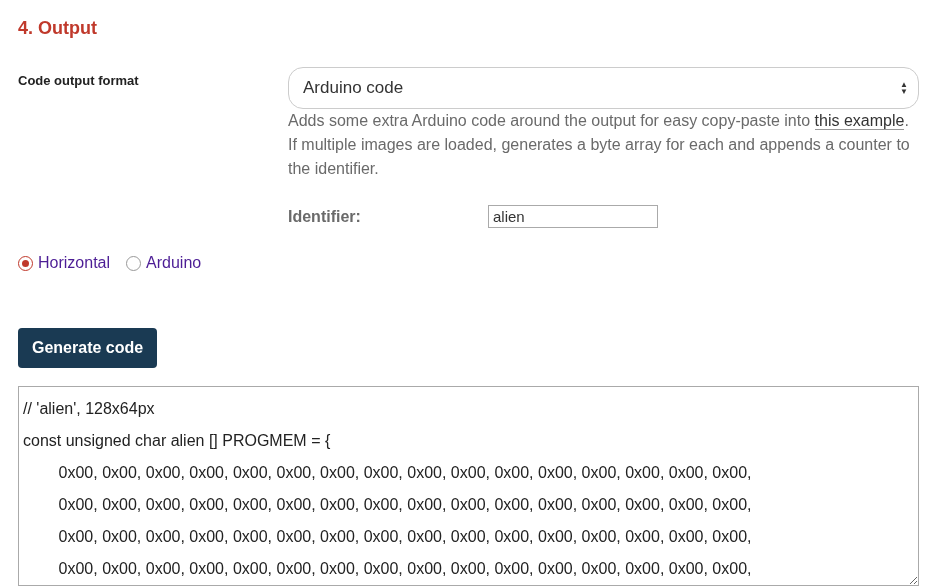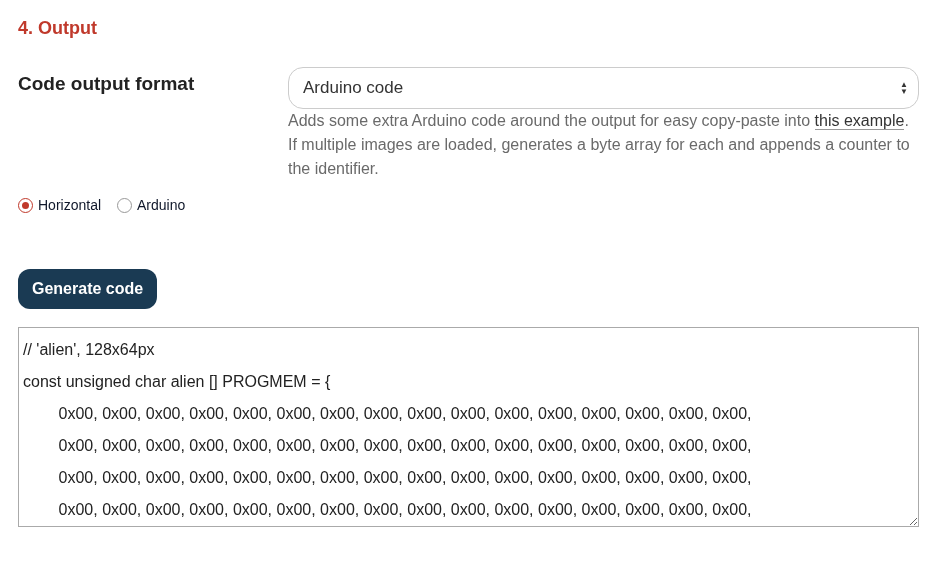--- a/index.html
+++ b/index.html
@@ -19,21 +19,21 @@
     .field-row {
       display: flex;
       align-items: flex-start;
       margin-bottom: 10px;
     }
     .field-label {
       width: 270px;
       flex: 0 0 270px;
       font-weight: 700;
       color: #222;
-      font-size: 19px;
+      font-size: 13px;
       padding-top: 6px;
     }
     .field-content {
       flex: 1;
     }
     .select-wrap {
       position: relative;
       border: 1px solid #ccc;
       border-radius: 15px;
       background: #fff;
@@ -113,28 +113,28 @@
     .radio-circle.checked {
       border-color: #c0392b;
     }
     .radio-dot {
       width: 7px;
       height: 7px;
       border-radius: 50%;
       background: #c0392b;
     }
     .radio-text {
-      font-size: 14px;
-      color: #0f172a;
+      font-size: 16px;
+      color: #4c1d95;
     }
     .generate-btn {
       background: #1a3a53;
       color: #fff;
       border: none;
-      border-radius: 12px;
+      border-radius: 4px;
       font-size: 16px;
       font-weight: 600;
       padding: 11px 14px;
       cursor: pointer;
       margin-top: 46px;
       margin-bottom: 18px;
     }
     .code-output {
       width: 100%;
       border: 1px solid #aaa;
@@ -161,20 +161,24 @@
   <div class="field-content">
     <div class="select-wrap">
       <span class="select-value">Arduino code</span>
       <span class="select-arrows">
         <span>▲</span>
           <span>▼</span>
       </span>
     </div>
     <div class="help-text">
       <span>Adds some extra Arduino code around the output for easy copy-paste into </span><a class="link">this example</a><span>. If multiple images are loaded, generates a byte array for each and appends a counter to the identifier.</span>
+    </div>
+    <div class="ident-row">
+      <div class="ident-label">Identifier:</div>
+      <input class="ident-input" type="text" value="alien" style="">
     </div>
   </div>
 </div>
 
 <div class="field-row">
   <div class="field-content">
     <div class="radio-group">
       <label class="radio-opt">
         <span class="radio-circle checked">
             <span class="radio-dot"></span>

